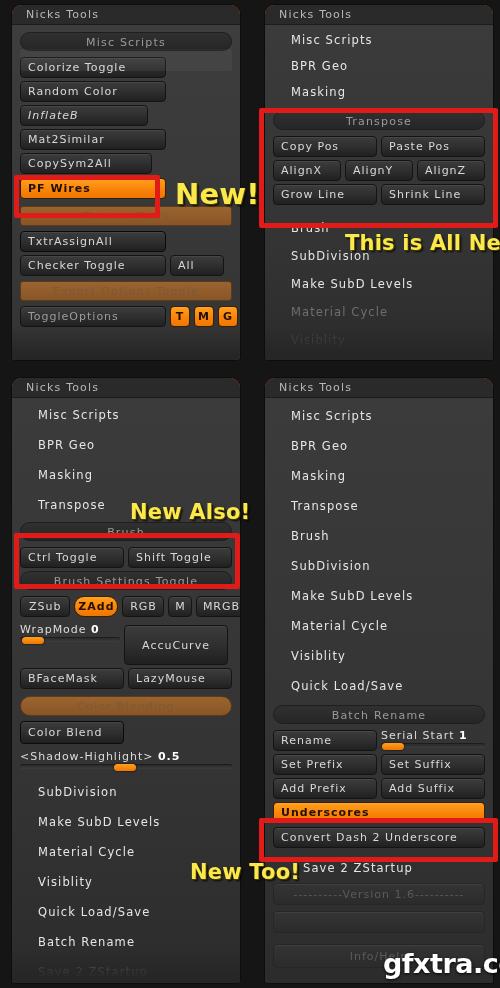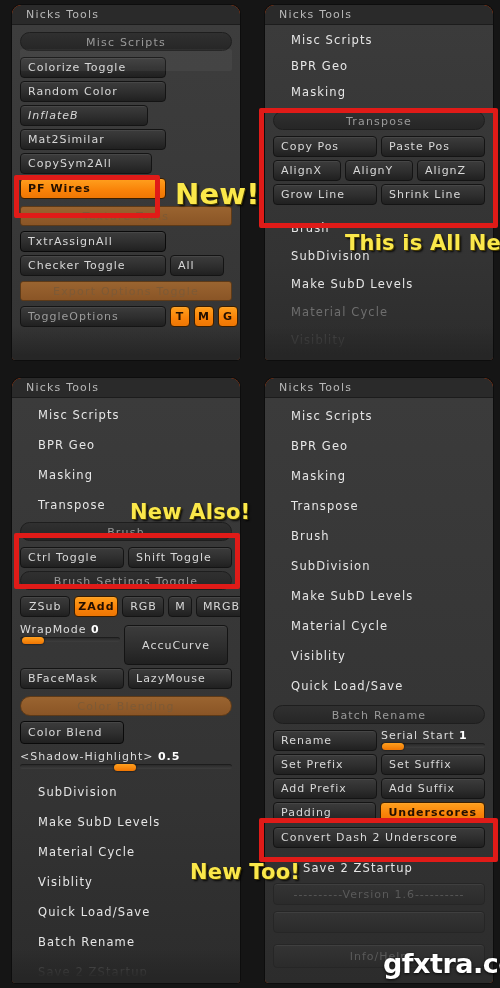--- a/index.html
+++ b/index.html
@@ -229,21 +229,21 @@
       <div class="menu-item">Masking</div>
       <div class="menu-item">Transpose</div>
       <div class="section" style="margin-top:2px;">Brush</div>
       <div class="row">
         <div class="btn">Ctrl Toggle</div>
         <div class="btn">Shift Toggle</div>
       </div>
       <div class="section" style="margin-top:2px;">Brush Settings Toggle</div>
       <div class="row" style="margin-top:3px;">
         <div class="btn" style="flex:0 0 46px;justify-content:center;padding:8px;">ZSub</div>
-        <div class="btn active" style="flex:0 0 44px;justify-content:center;padding:0;">ZAdd</div>
+        <div class="btn active" style="flex:0 0 44px;justify-content:center;padding:0;border-radius:10px;">ZAdd</div>
         <div class="btn" style="flex:0 0 42px;justify-content:center;padding:0;">RGB</div>
         <div class="btn" style="flex:0 0 24px;justify-content:center;padding:0;">M</div>
         <div class="btn" style="flex:0 0 50px;justify-content:center;padding:0;">MRGB</div>
       </div>
       <div class="row" style="margin-top:2px;">
         <div class="slider-wrap" style="flex:0 0 100px;">
           <div class="slider-label">
             <span>WrapMode</span>
             <b>0</b>
           </div>
@@ -309,21 +309,20 @@
       </div>
       <div class="row">
         <div class="btn">Set Prefix</div>
         <div class="btn">Set Suffix</div>
       </div>
       <div class="row">
         <div class="btn">Add Prefix</div>
         <div class="btn">Add Suffix</div>
       </div>
       <div class="row">
-        <div class="btn">Padding</div>
         <div class="btn active" style="justify-content:flex-start;">Underscores</div>
       </div>
       <div class="btn wide" style="margin-top:3px;">Convert Dash 2 Underscore</div>
       <div class="menu-item" style="padding-left:30px;height:28px;line-height:28px;margin-top:4px;">Save 2 ZStartup</div>
       <div class="btn wide faintbar" style="justify-content:center;color:#5a5a5a;background:linear-gradient(180deg,#343434,#2b2b2b);border:1px solid #262626;height:22px;">----------Version 1.6----------</div>
       <div class="btn wide" style="background:linear-gradient(180deg,#343434,#2b2b2b);border:1px solid #262626;height:22px;margin-top:4px;"></div>
       <div class="btn wide" style="justify-content:center;color:#5a5a5a;background:linear-gradient(180deg,#343434,#2b2b2b);border:1px solid #262626;height:24px;margin-top:6px;">Info/Help</div>
     </div>
   </div>
   <div class="redbox" style="left:259px; top:818px; width:239px; height:44px;"></div>

